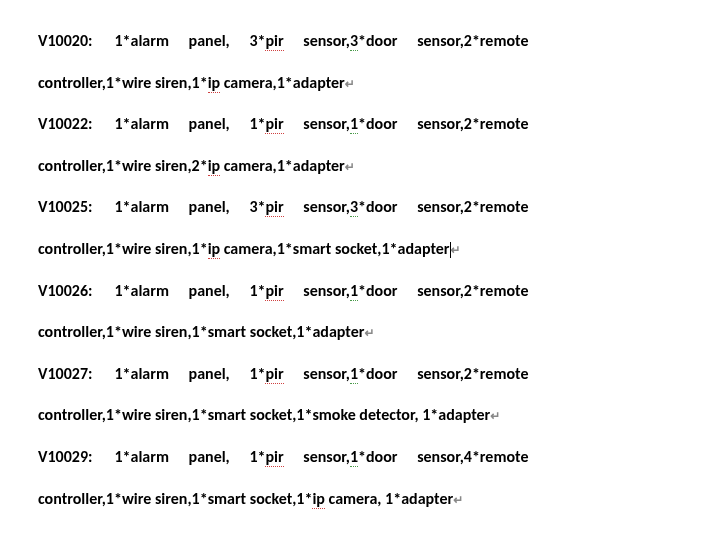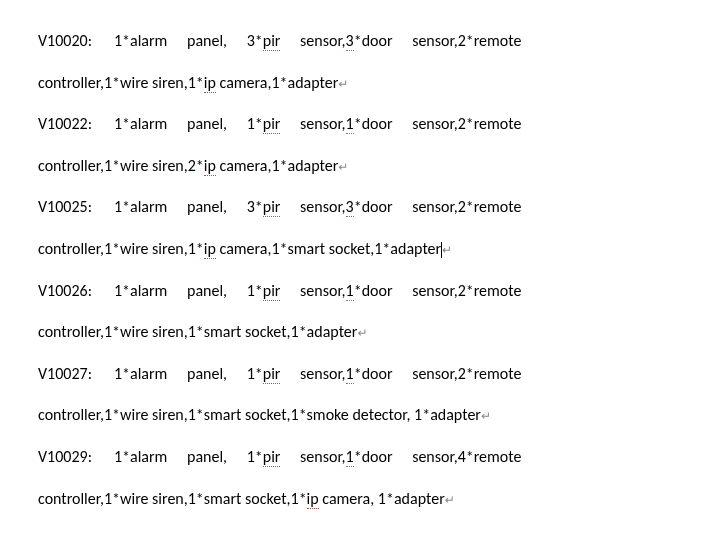--- a/index.html
+++ b/index.html
@@ -16,20 +16,21 @@
   .page {
     padding: 20px 38px 20px 38px;
     box-sizing: border-box;
   }
   .entry {
     text-align: justify;
     text-align-last: left;
     line-height: 2.6;
     margin-bottom: 0;
     position: relative;
+    font-weight: bold;
   }
   .underline-red {
     border-bottom: 1px dotted #d04040;
     padding-bottom: 0px;
   }
   .underline-green {
     border-bottom: 1px dotted #4a9a4a;
     padding-bottom: 0px;
   }
   .colon-space {

